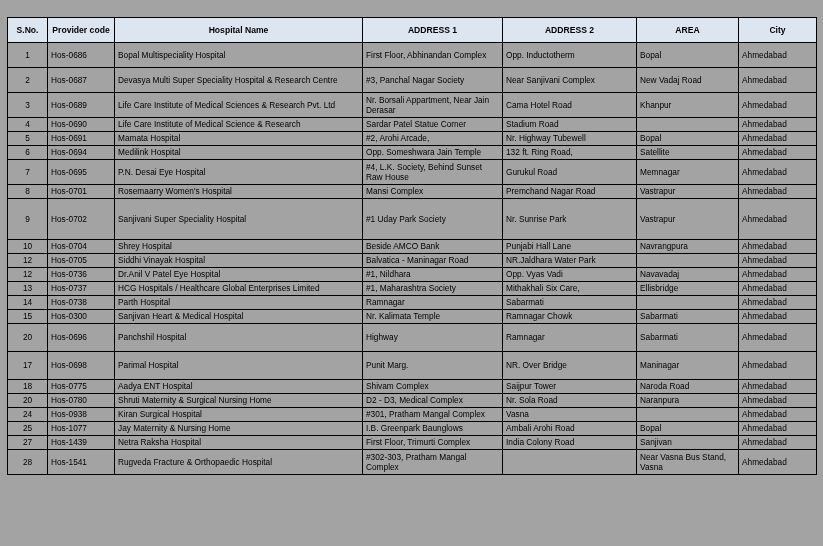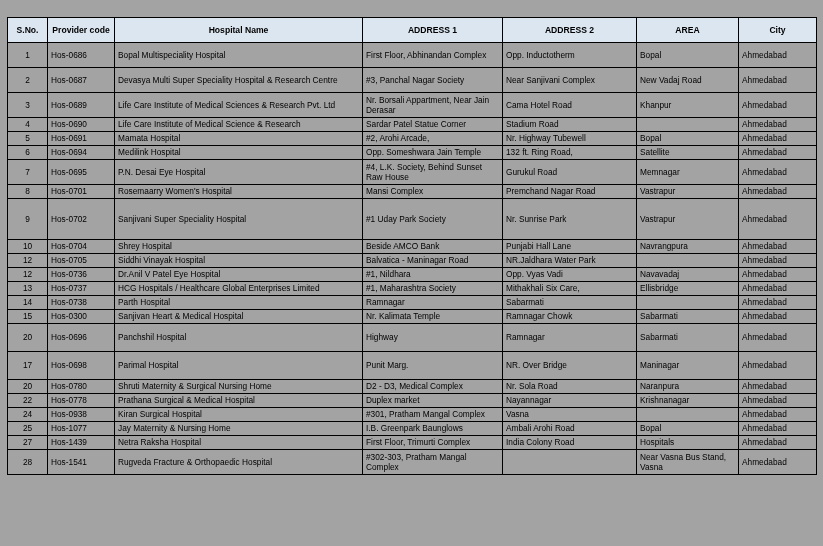--- a/index.html
+++ b/index.html
@@ -244,38 +244,38 @@
           <tr class="r-mid">
             <td class="sno">17</td>
             <td class="code">Hos-0698</td>
             <td class="name">Parimal Hospital</td>
             <td class="addr1">Punit Marg.</td>
             <td class="addr2">NR. Over Bridge</td>
             <td class="area">Maninagar</td>
             <td class="city">Ahmedabad</td>
           </tr>
           <tr class="r-normal">
+            <td class="sno">18</td>
+            <td class="code">Hos-0775</td>
+            <td class="name">Aadya ENT Hospital</td>
+            <td class="addr1">Shivam Complex</td>
+            <td class="addr2">Saijpur Tower</td>
+            <td class="area">Naroda Road</td>
+            <td class="city">Ahmedabad</td>
+          </tr>
+          <tr class="r-normal">
             <td class="sno">20</td>
             <td class="code">Hos-0780</td>
             <td class="name">Shruti Maternity &amp; Surgical Nursing Home</td>
             <td class="addr1">D2 - D3, Medical Complex</td>
             <td class="addr2">Nr. Sola Road</td>
             <td class="area">Naranpura</td>
             <td class="city">Ahmedabad</td>
           </tr>
           <tr class="r-normal">
-            <td class="sno">22</td>
-            <td class="code">Hos-0778</td>
-            <td class="name">Prathana Surgical &amp; Medical Hospital</td>
-            <td class="addr1">Duplex market</td>
-            <td class="addr2">Nayannagar</td>
-            <td class="area">Krishnanagar</td>
-            <td class="city">Ahmedabad</td>
-          </tr>
-          <tr class="r-normal">
             <td class="sno">24</td>
             <td class="code">Hos-0938</td>
             <td class="name">Kiran Surgical Hospital</td>
             <td class="addr1">#301, Pratham Mangal Complex</td>
             <td class="addr2">Vasna</td>
             <td class="area"></td>
             <td class="city">Ahmedabad</td>
           </tr>
           <tr class="r-normal">
             <td class="sno">25</td>
@@ -285,21 +285,21 @@
             <td class="addr2">Ambali Arohi Road</td>
             <td class="area">Bopal</td>
             <td class="city">Ahmedabad</td>
           </tr>
           <tr class="r-normal">
             <td class="sno">27</td>
             <td class="code">Hos-1439</td>
             <td class="name">Netra Raksha Hospital</td>
             <td class="addr1">First Floor, Trimurti Complex</td>
             <td class="addr2">India Colony Road</td>
-            <td class="area">Hospitals</td>
+            <td class="area">Sanjivan</td>
             <td class="city">Ahmedabad</td>
           </tr>
           <tr class="r-two">
             <td class="sno">28</td>
             <td class="code">Hos-1541</td>
             <td class="name">Rugveda Fracture &amp; Orthopaedic Hospital</td>
             <td class="addr1">#302-303, Pratham Mangal Complex</td>
             <td class="addr2"></td>
             <td class="area">Near Vasna Bus Stand, Vasna</td>
             <td class="city">Ahmedabad</td>

